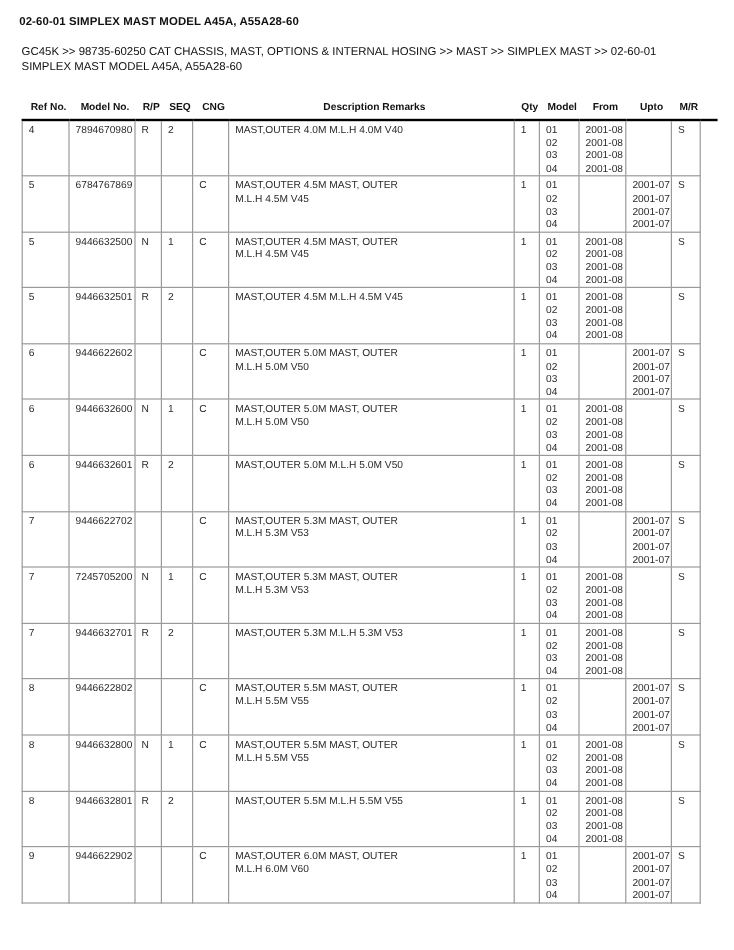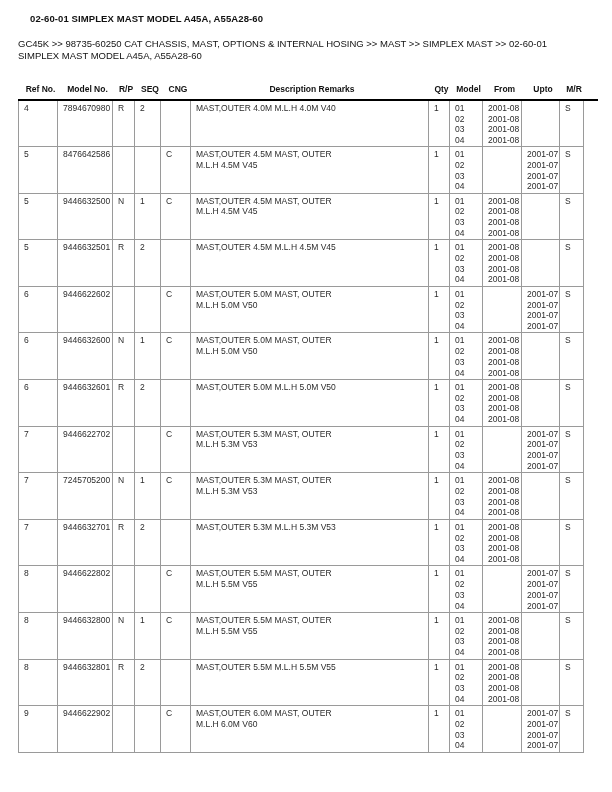--- a/index.html
+++ b/index.html
@@ -8,21 +8,21 @@
     width: 612px;
     height: 792px;
     background: #ffffff;
     outline: 1px solid #d6d6d6;
     font-family: "Liberation Sans", sans-serif;
     color: #222222;
     overflow: hidden;
   }
   .doc-title {
     position: absolute;
-    left: 30px;
+    left: 16px;
     top: 13px;
     font-size: 9.5px;
     font-weight: bold;
     color: #111111;
     letter-spacing: 0.1px;
     white-space: nowrap;
   }
   .breadcrumb {
     position: absolute;
     left: 18px;
@@ -158,21 +158,21 @@
           <td>
             <div class="ln">S</div>
           </td>
           <td class="col-filler"></td>
         </tr>
         <tr>
           <td>
             <div class="ln">5</div>
           </td>
           <td>
-            <div class="ln">8476642586</div>
+            <div class="ln">6784767869</div>
           </td>
           <td></td>
           <td></td>
           <td>
             <div class="ln">C</div>
           </td>
           <td>
             <div class="ln">MAST,OUTER 4.5M MAST, OUTER</div>
             <div class="ln">M.L.H 4.5M V45</div>
           </td>

